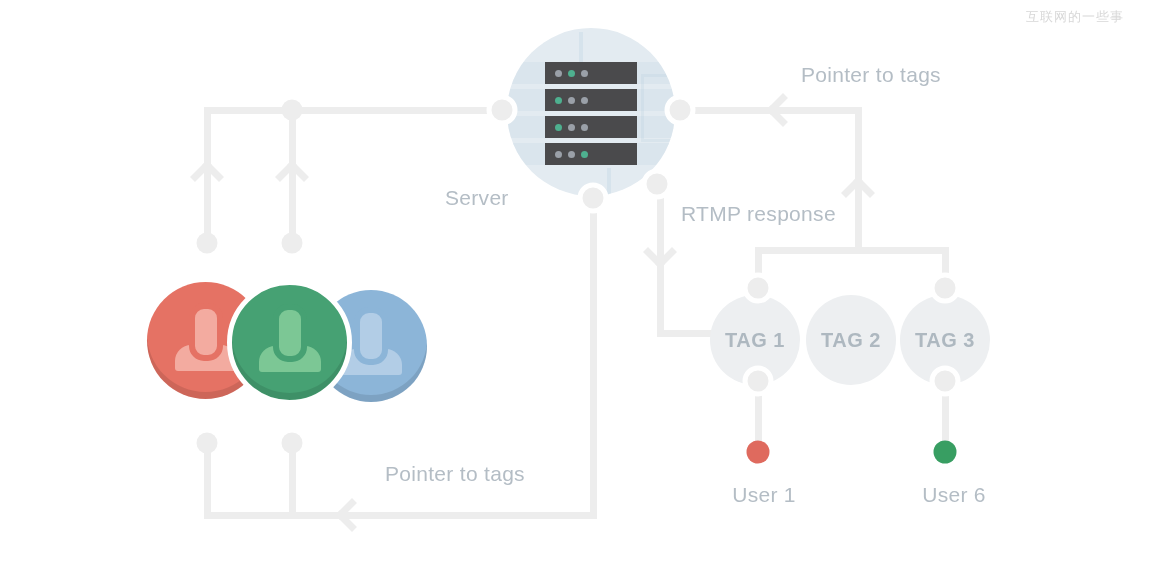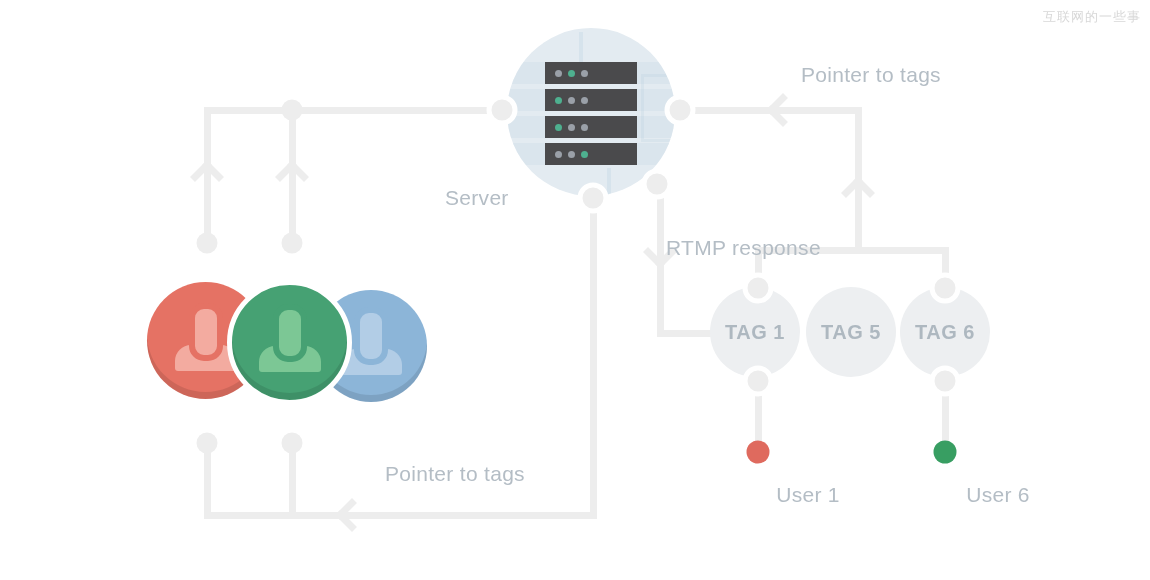--- a/index.html
+++ b/index.html
@@ -21,23 +21,23 @@
     border-top:7px solid var(--line);border-left:7px solid var(--line);
     transform-origin:50% 50%;
   }
   .chev.up{transform:translate(-50%,-50%) rotate(45deg);}
   .chev.left{transform:translate(-50%,-50%) rotate(-45deg);}
   .chev.down{transform:translate(-50%,-50%) rotate(225deg);}
   .lbl{
     position:absolute;font-size:21px;line-height:1.1;
     color:var(--label);white-space:nowrap;letter-spacing:.3px;
   }
-  .lbl.centered{transform:translateX(-50%);margin-left:44px;}
+  .lbl.centered{transform:translateX(-50%);}
   .watermark{
-    position:absolute;top:8px;right:9px;font-size:13px;
+    position:absolute;top:8px;right:26px;font-size:13px;
     color:var(--watermark);letter-spacing:1px;
   }
   
   .server-circle{
     position:absolute;left:507px;top:28px;width:168px;height:168px;
     border-radius:50%;background:var(--serverCircle);overflow:hidden;
   }
   .band{position:absolute;left:0;width:100%;height:22px;background:rgba(185,208,224,.22);}
   .deco-rect{position:absolute;border:3px solid rgba(185,208,224,.25);}
   .deco-v{position:absolute;width:4px;background:rgba(185,208,224,.3);}
@@ -64,21 +64,21 @@
     width:22px;height:46px;border-radius:15px;
   }
   .red .p-body{background:var(--clientRedIcon);}
   .red .p-head{background:var(--clientRedIcon);border:6px solid var(--clientRed);}
   .green .p-body{background:var(--clientGreenIcon);}
   .green .p-head{background:var(--clientGreenIcon);border:6px solid var(--clientGreen);}
   .blue .p-body{background:var(--clientBlueIcon);}
   .blue .p-head{background:var(--clientBlueIcon);border:6px solid var(--clientBlue);}
   
   .tag-circle{
-    position:absolute;top:287px;width:90px;height:90px;border-radius:50%;
+    position:absolute;top:295px;width:90px;height:90px;border-radius:50%;
     background:var(--tagCircle);display:flex;align-items:center;justify-content:center;
     font-size:20px;font-weight:bold;color:var(--tagText);letter-spacing:.5px;z-index:2;
   }
   
   .udot{position:absolute;width:23px;height:23px;border-radius:50%;transform:translate(-50%,-50%);z-index:4;}
   .udot.u1{background:var(--user1Dot);}
   .udot.u2{background:var(--user2Dot);}
   .z1{z-index:1}.z4{z-index:4}.z5{z-index:5}
 </style>
 </head>
@@ -174,34 +174,34 @@
     <div class="person">
       <div class="p-body"></div>
       <div class="p-head"></div>
     </div>
   </div>
 
   <div class="tag-circle" style="left:710px;">
     <span>TAG 1</span>
   </div>
   <div class="tag-circle" style="left:806px;">
-    <span>TAG 5</span>
+    <span>TAG 2</span>
   </div>
   <div class="tag-circle" style="left:900px;">
-    <span>TAG 6</span>
+    <span>TAG 3</span>
   </div>
 
   <div class="nd ring z4" style="left:758px;top:288px;"></div>
   <div class="nd ring z4" style="left:945px;top:288px;"></div>
   <div class="nd ring z4" style="left:758px;top:381px;"></div>
   <div class="nd ring z4" style="left:945px;top:381px;"></div>
 
   <div class="udot u1" style="left:758px;top:452px;"></div>
   <div class="udot u2" style="left:945px;top:452px;"></div>
 
   <div class="lbl z5" style="left:801px;top:63px;">Pointer to tags</div>
   <div class="lbl z5" style="left:445px;top:186px;">Server</div>
-  <div class="lbl z5" style="left:666px;top:202px;margin-top:34px;">RTMP response</div>
+  <div class="lbl z5" style="left:681px;top:202px;">RTMP response</div>
   <div class="lbl z5" style="left:385px;top:462px;">Pointer to tags</div>
   <div class="lbl centered z5" style="left:764px;top:483px;">User 1</div>
   <div class="lbl centered z5" style="left:954px;top:483px;">User 6</div>
 
 </div>
 
 </body></html>

